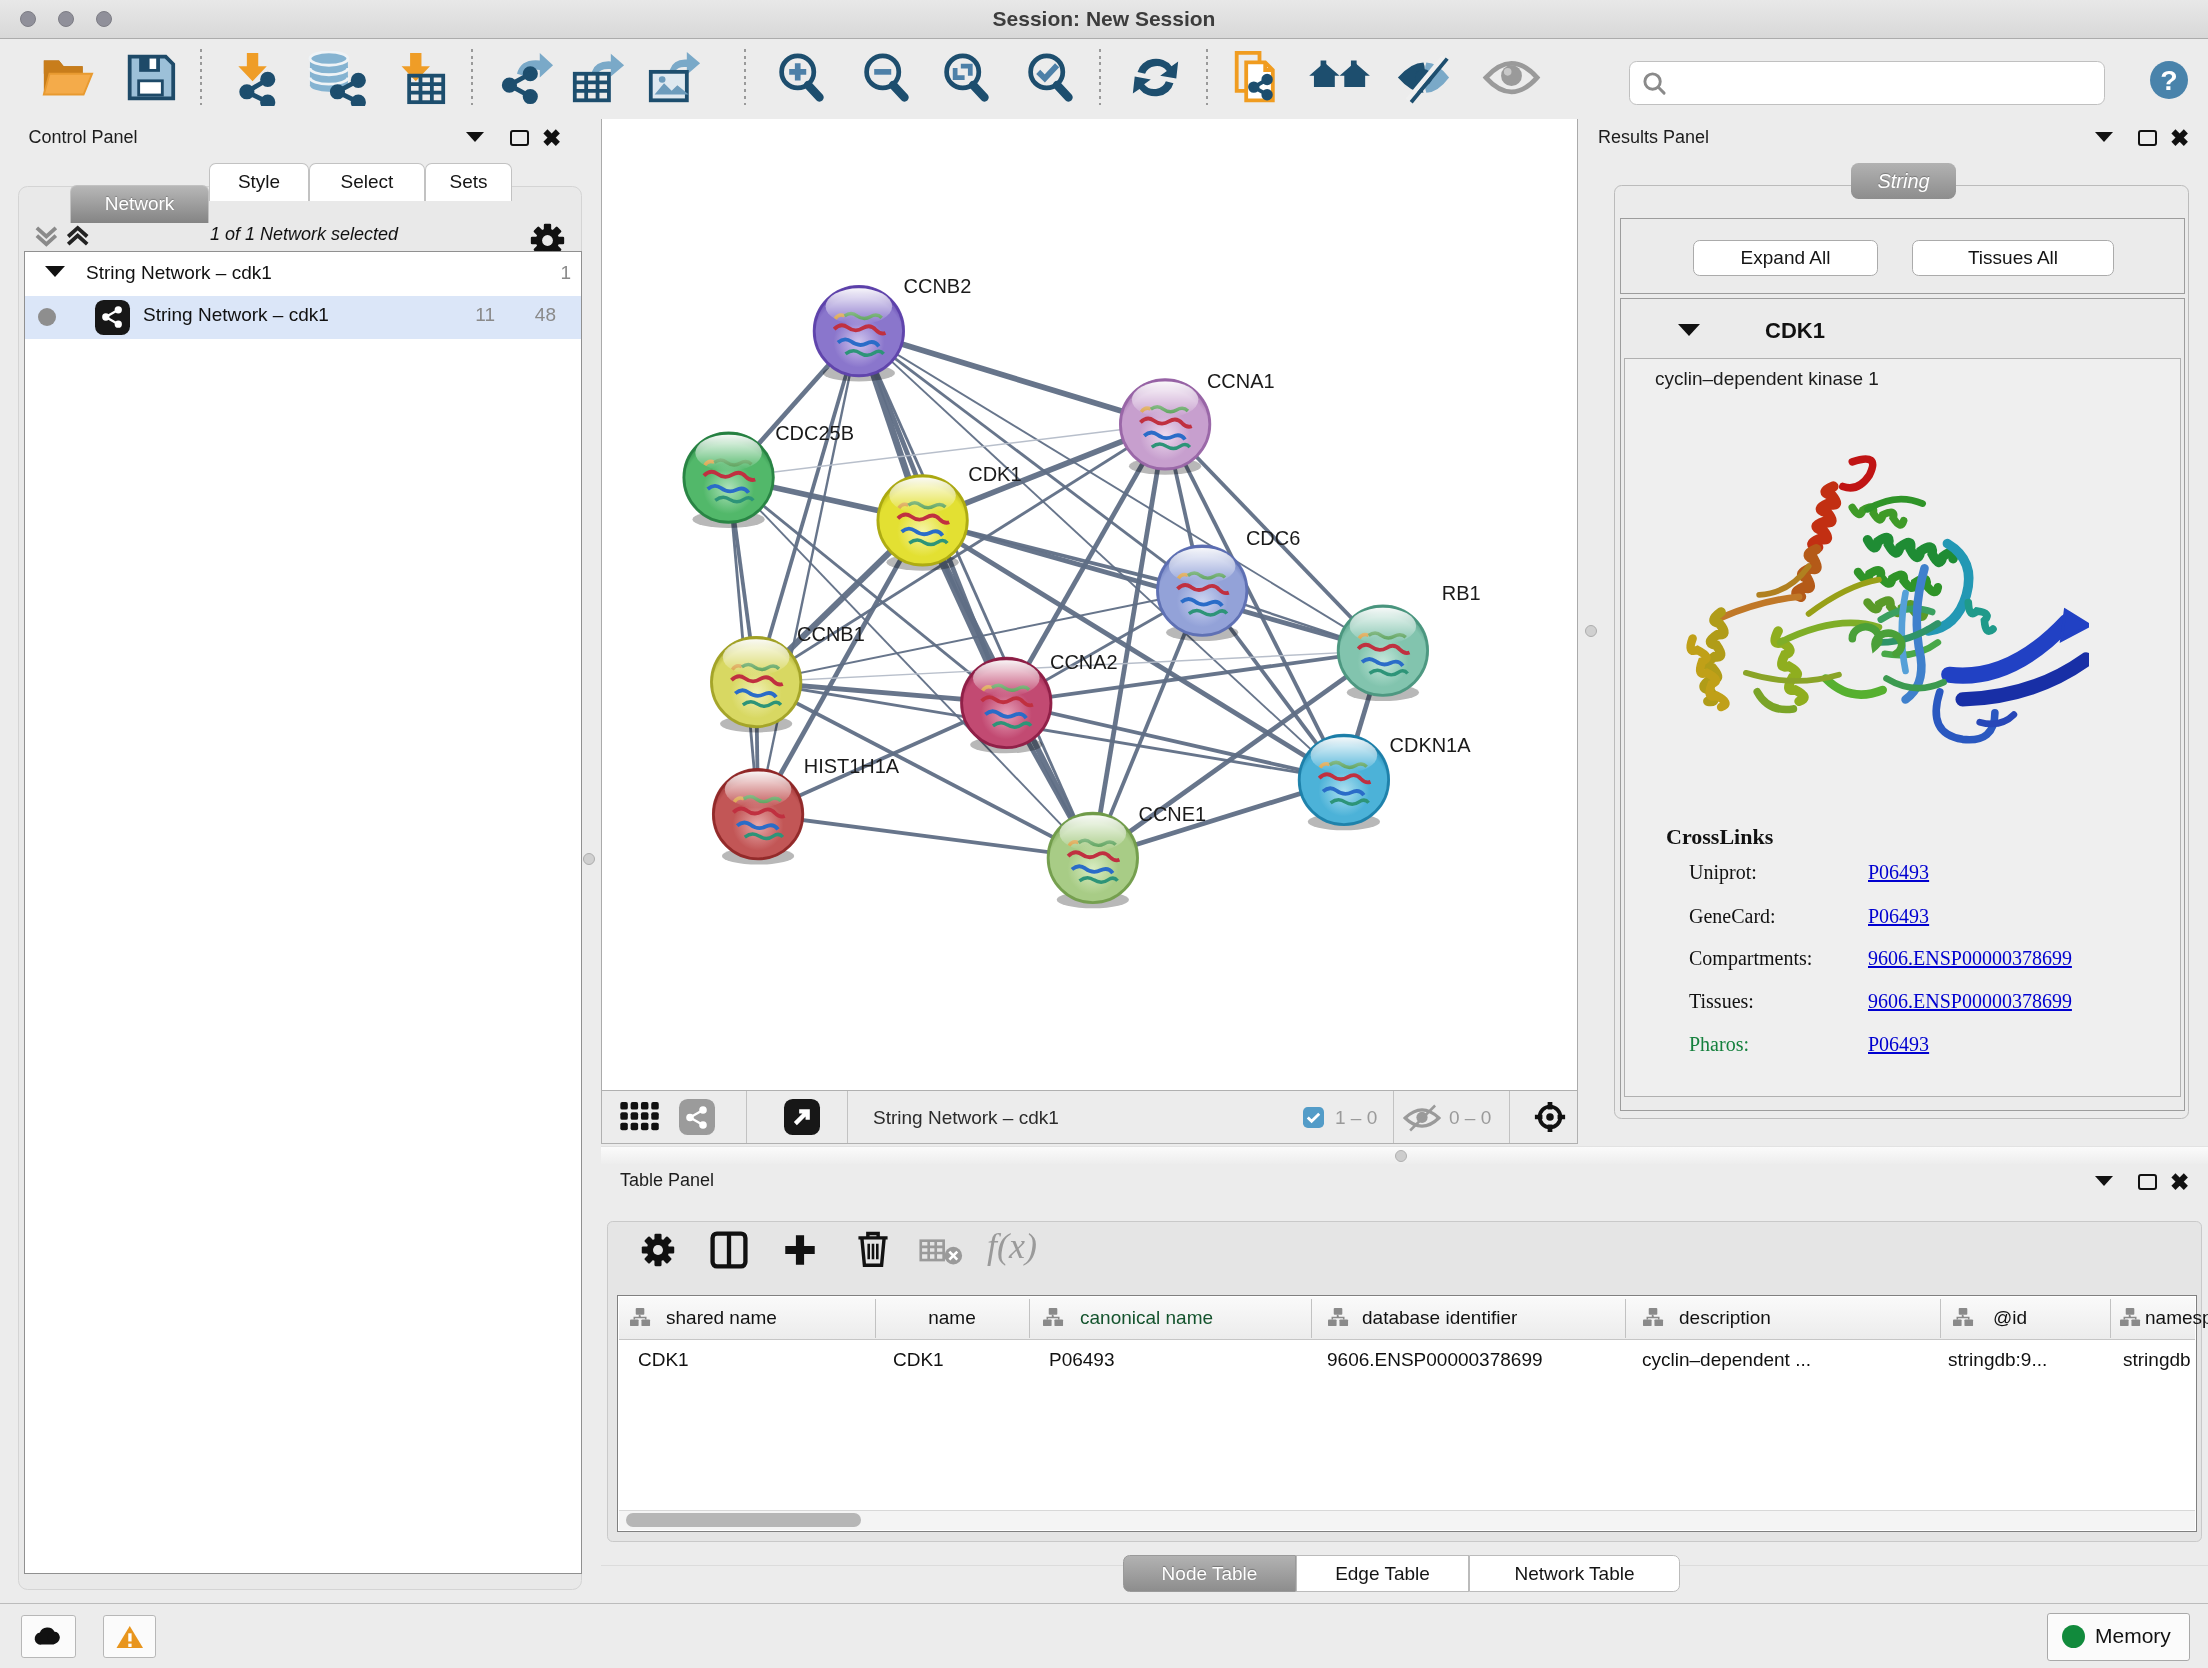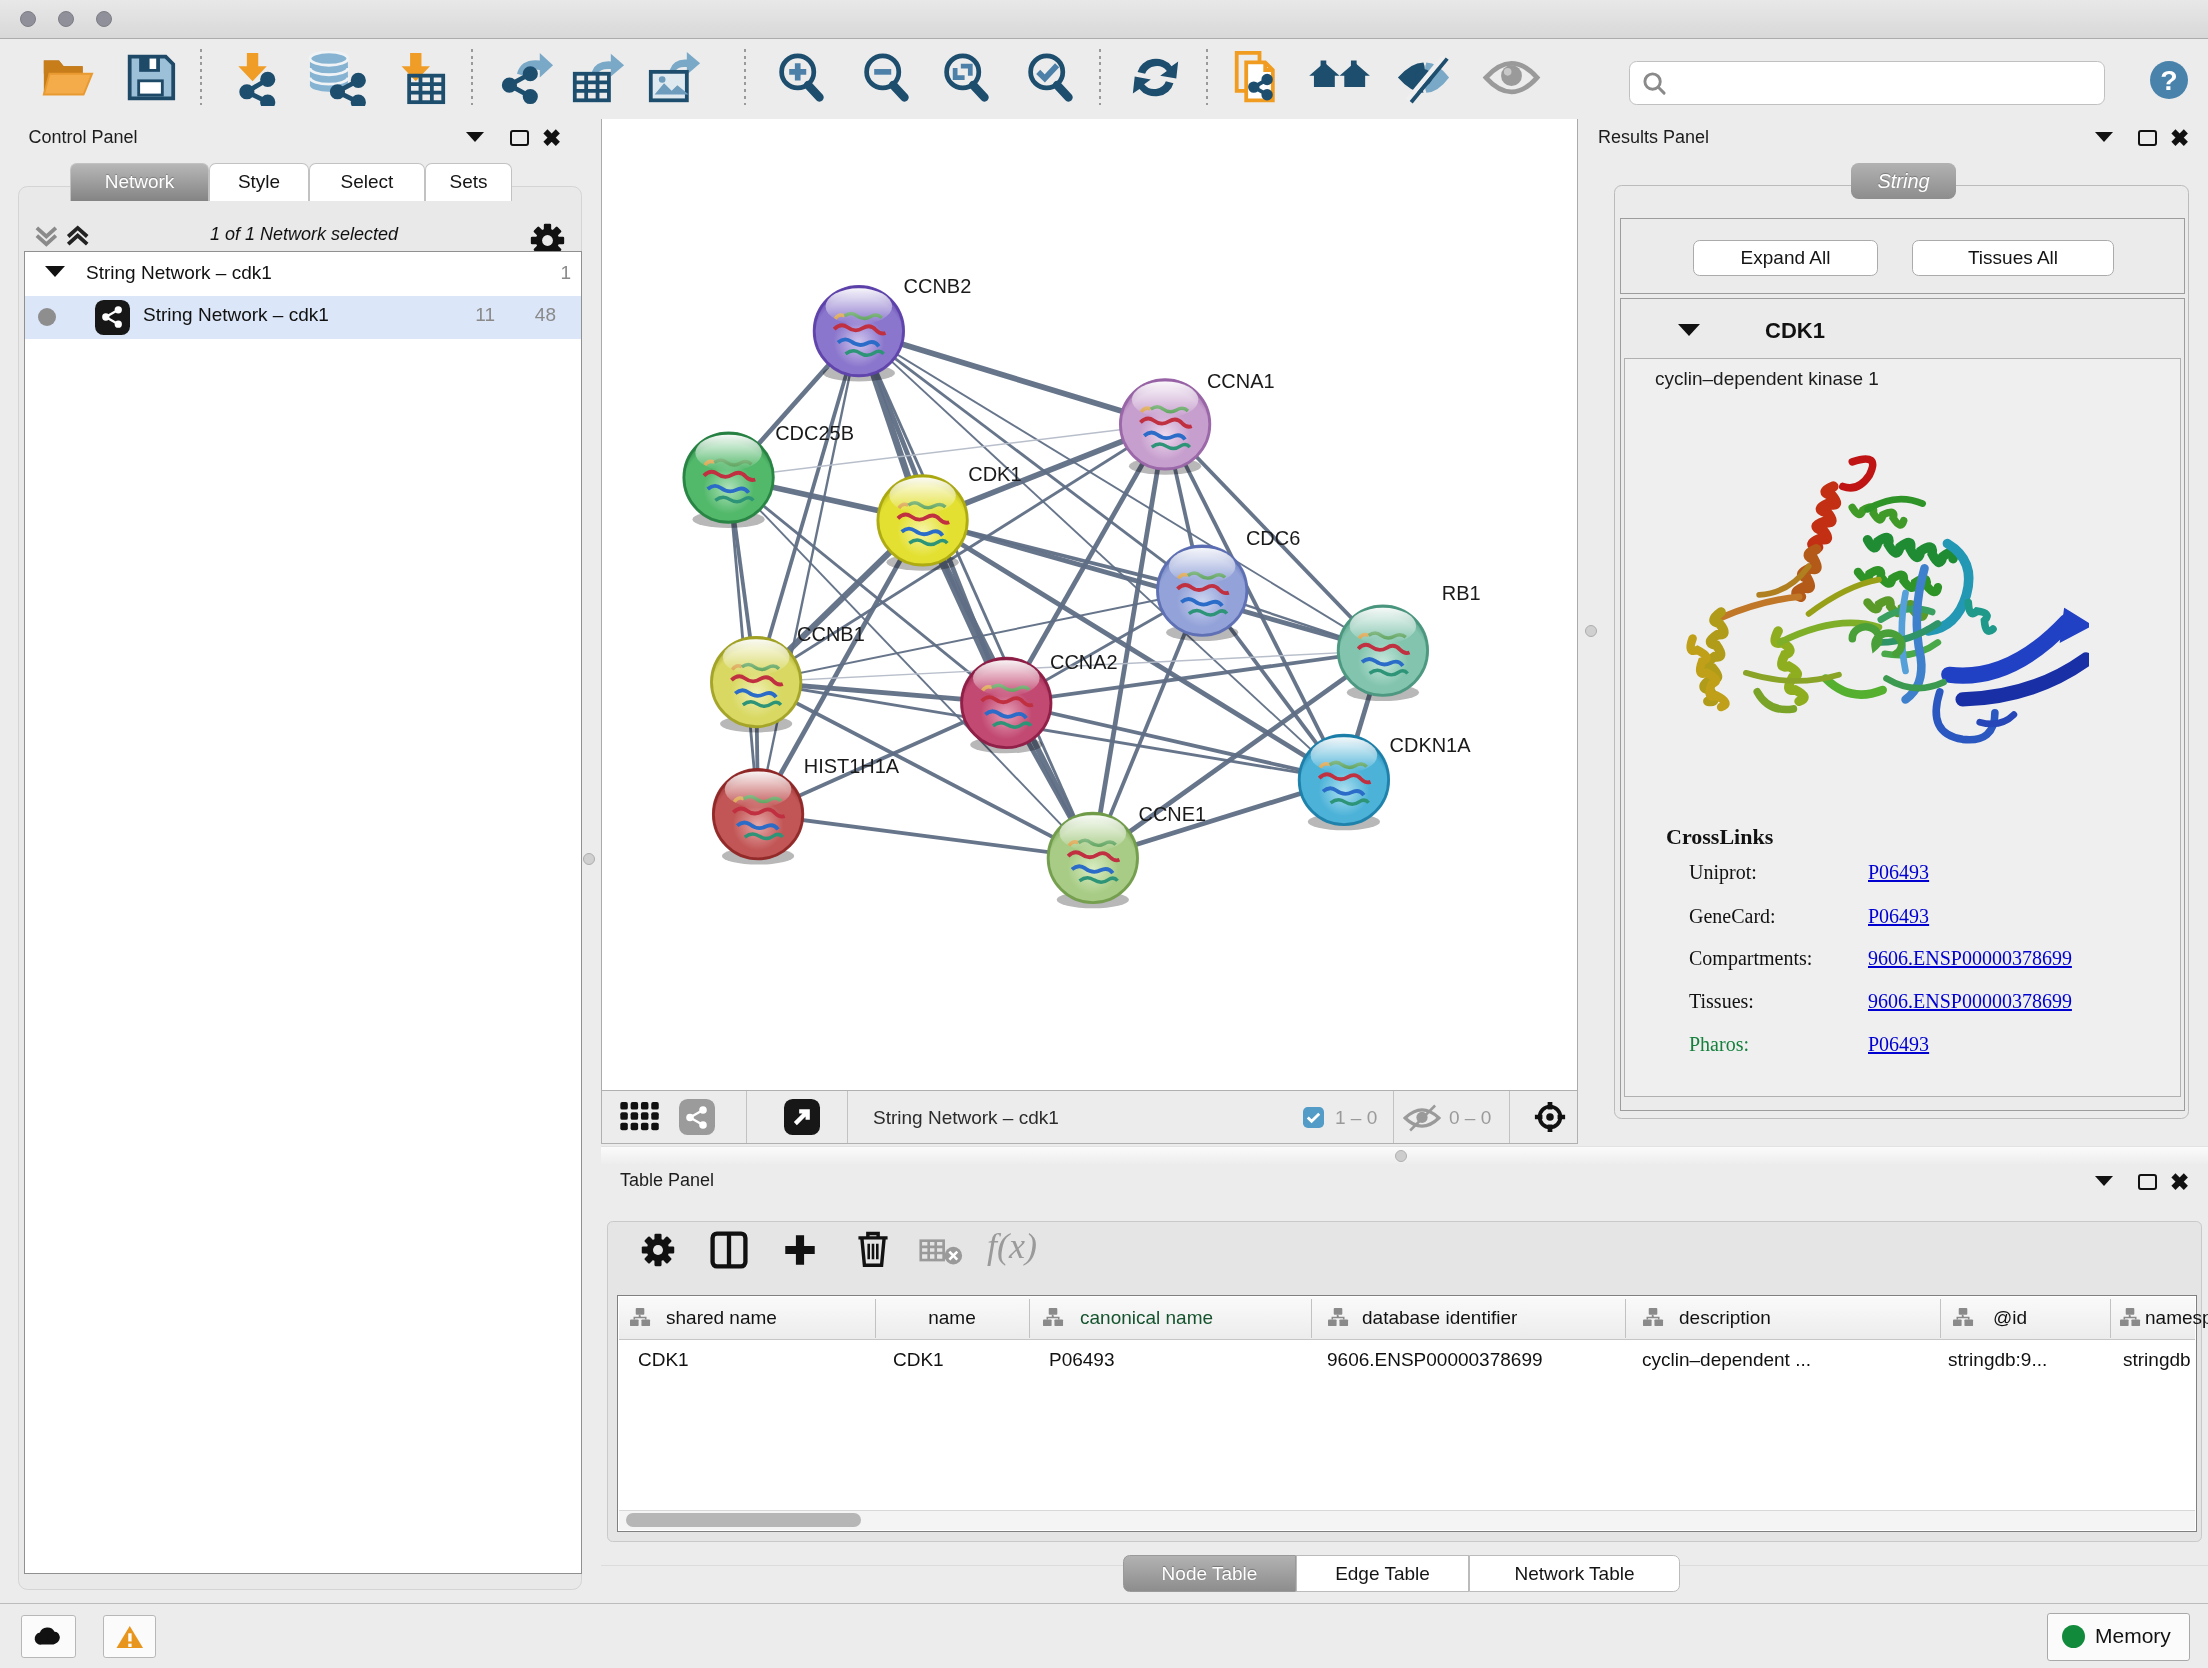--- a/index.html
+++ b/index.html
@@ -29,20 +29,21 @@
 a.lnk{color:#0000d0;text-decoration:underline;}
 .serif{font-family:"Liberation Serif",serif;}
 </style>
 </head>
 <body>
 
 <div class="titlebar">
  <div class="tl" style="left:20px;"></div>
  <div class="tl" style="left:58px;"></div>
  <div class="tl" style="left:96px;"></div>
+ <div class="title">Session: New Session</div>
 </div>
 
 <div id="tbicons">
 <svg class="tbi" style="left:40px;" width="55" height="53" viewBox="0 0 58 56">
  <path d="M4 10 h16 l5 6 h20 v8 H4 z" fill="#b06a10"></path>
  <path d="M4 10 h16 l5 6 h20 v30 H4 z" fill="#c87d1b"></path>
  <path d="M10 24 h45 l-9 22 H4 z" fill="#f4ab4a"></path>
  <path d="M10 24 h45 l-9 22 H4 z" fill="none" stroke="#e89a30" stroke-width="2"></path>
 </svg>
 <svg class="tbi" style="left:124px;" width="53" height="53" viewBox="0 0 56 56">
@@ -183,21 +184,21 @@
  background:#4983ab;color:#fff;font-size:28.5px;font-weight:bold;text-align:center;line-height:38px;">?</div>
 </div>
 
 <div id="controlpanel">
 <div class="panel-title abs" style="left:28.5px;top:127px;">Control Panel</div>
 <div class="ptri abs" style="left:466px;top:132px;"></div>
 <div class="psq abs" style="left:510px;top:130px;"></div>
 <div class="px abs" style="left:542px;top:130px;">✖</div>
 <div class="abs" style="left:18px;top:186px;width:564px;height:1404px;background:#e9e9e9;
  border:1px solid #d4d4d4;border-radius:9.5px;"></div>
-<div class="tab tabsel" style="left:70px;width:139px;">Network</div>
+<div class="tab tabsel" style="left:70px;width:139px;margin-top:22px;">Network</div>
 <div class="tab" style="left:209px;width:100px;">Style</div>
 <div class="tab" style="left:309px;width:116px;">Select</div>
 <div class="tab" style="left:425px;width:87px;">Sets</div>
 <svg class="abs" style="left:34px;top:224px;" width="57" height="25" viewBox="0 0 60 26">
  <g fill="none" stroke="#8a8a8a" stroke-width="4">
   <path d="M3 4 l10 9 10 -9 M3 12 l10 9 10 -9"></path>
  </g>
  <g fill="none" stroke="#222" stroke-width="4">
   <path d="M36 13 l10 -9 10 9 M36 21 l10 -9 10 9"></path>
  </g>

